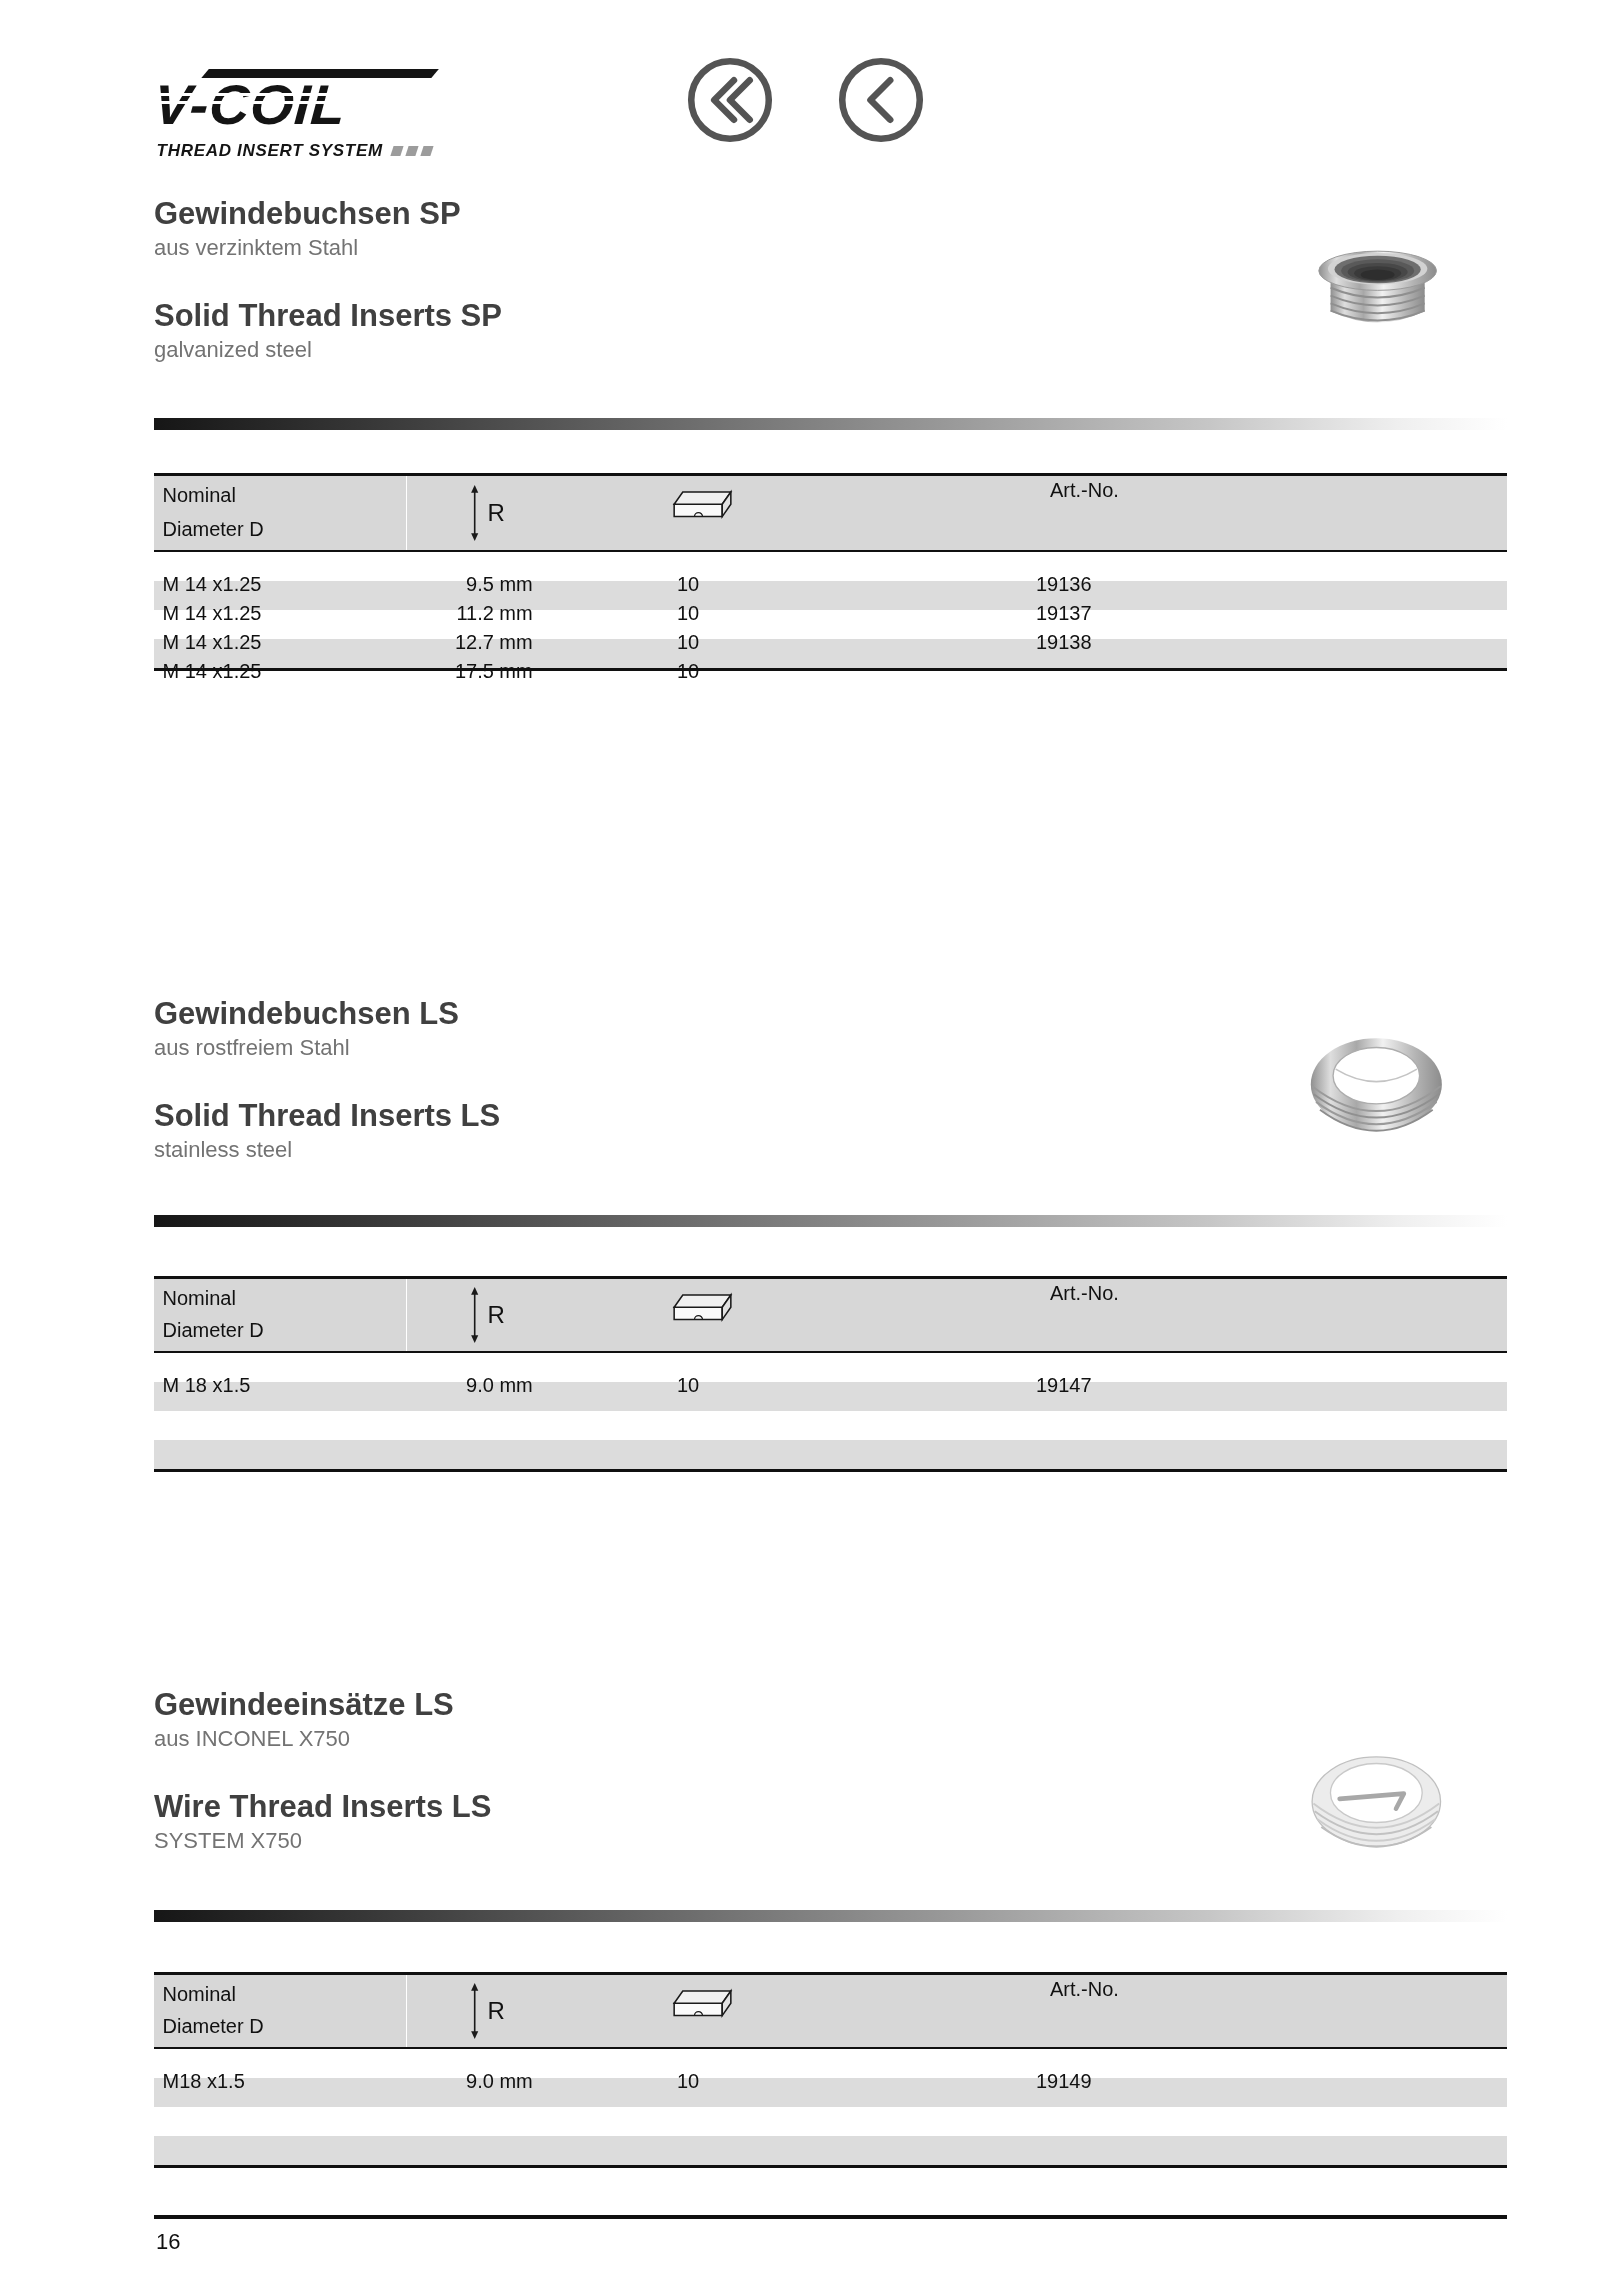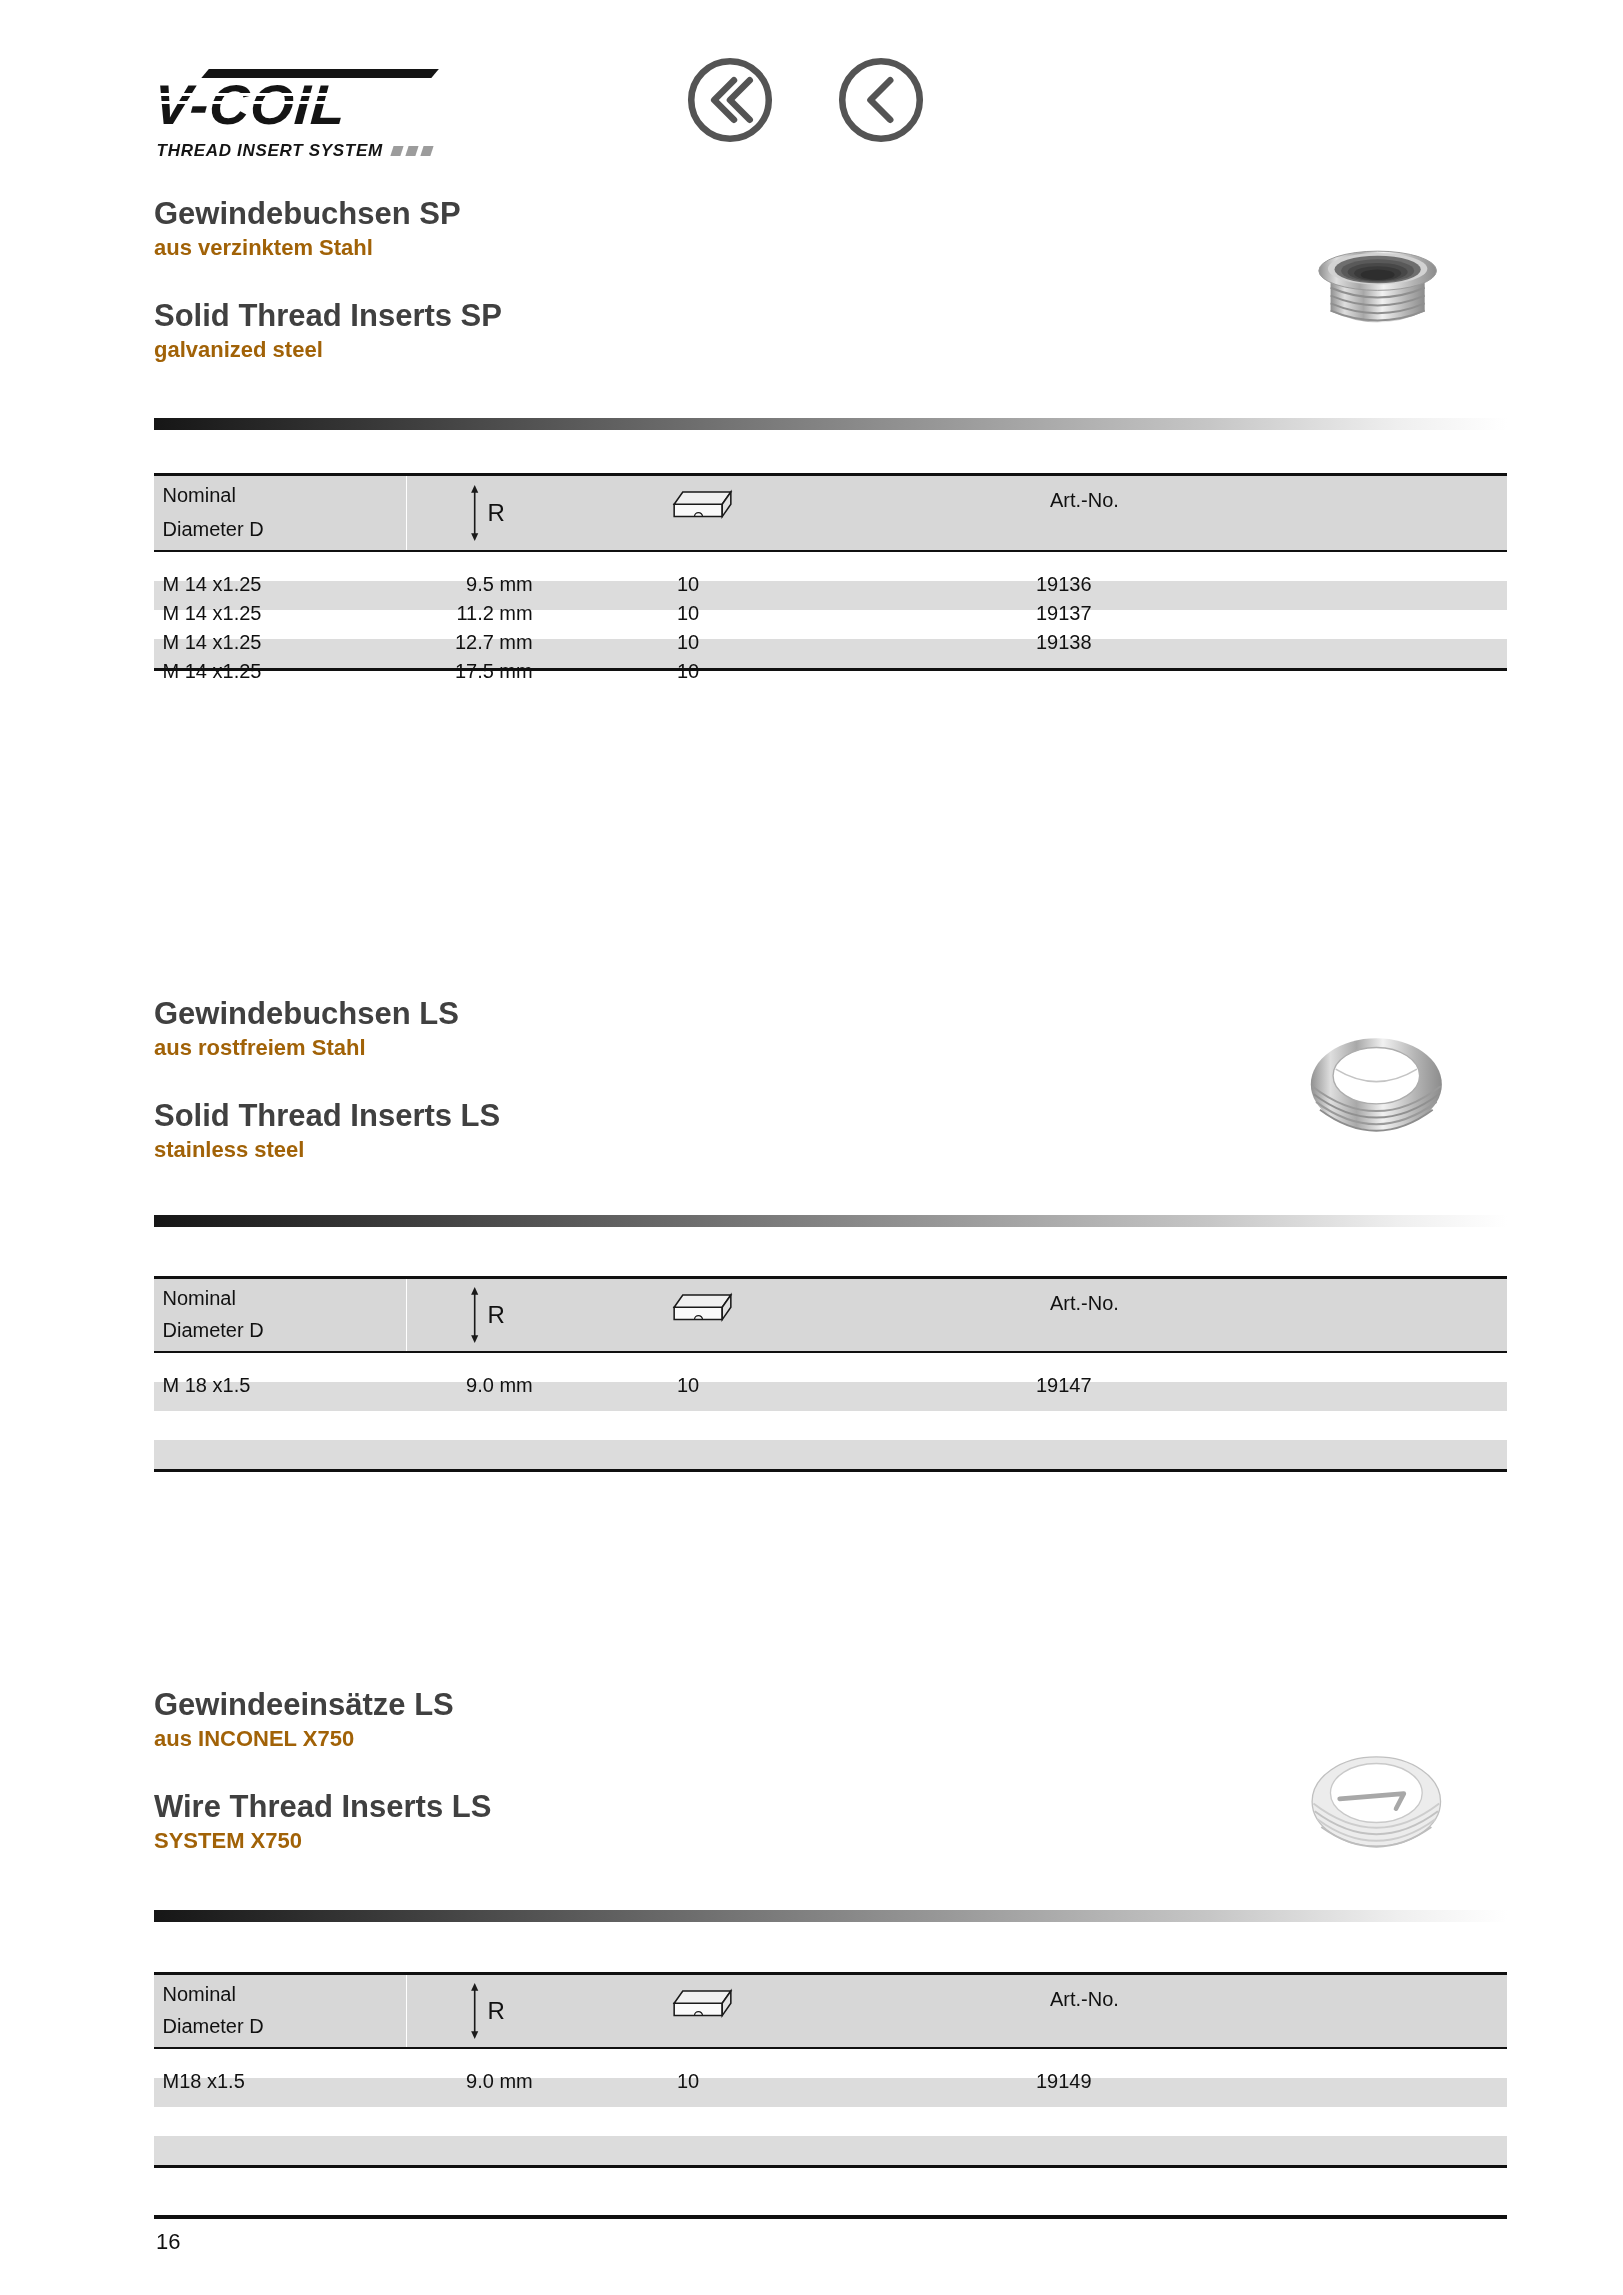--- a/index.html
+++ b/index.html
@@ -26,21 +26,21 @@
   .logo-tagline-text{font-size:17px;font-weight:900;font-style:italic;letter-spacing:0.7px;color:#141414;white-space:nowrap;}
   .logo-squares{display:flex;gap:5.2px;}
   .logo-square{width:9.8px;height:9.8px;background:#9c9c9c;transform:skewX(-18deg);}
   
   .navbtn{position:absolute;top:54px;width:92px;height:92px;cursor:pointer;}
   .navbtn.first{left:684px;}
   .navbtn.back{left:835px;}
   
   .sec-head{position:absolute;left:154px;width:982px;}
   .sec-title{margin:0;font-size:31px;font-weight:bold;line-height:35px;color:#404040;}
-  .sec-sub{margin:3.9px 0 0 0;font-size:22px;font-weight:bold;line-height:26px;color:#a16207;}
+  .sec-sub{margin:3.9px 0 0 0;font-size:22px;font-weight:normal;line-height:26px;color:#737373;}
   .sec-title.second{margin-top:37px;}
   
   .divider{position:absolute;left:154px;width:1353px;height:11.8px;
     background:linear-gradient(90deg,#161616 0%,#3c3c3c 18%,#6e6e6e 40%,#9c9c9c 60%,#c6c6c6 78%,#efefef 92%,#ffffff 100%);}
   
   .photo{position:absolute;left:1299px;}
   
   .tbl{position:absolute;left:154px;width:1353px;}
   .thead{
     display:flex;background:#d7d7d7;
@@ -48,21 +48,21 @@
     box-sizing:border-box;
   }
   .t1 .thead{height:79px;}
   .t2 .thead{height:77px;}
   .t3 .thead{height:77px;}
   .hc{box-sizing:border-box;font-size:20px;color:#111;}
   .hc1{width:253px;display:flex;flex-direction:column;justify-content:space-between;padding:7.9px 0 9.2px 8.5px;border-right:1.3px solid #ffffff;}
   .hc2{width:141px;display:flex;align-items:center;justify-content:center;transform:translateX(9.2px);border-right:0;}
   .hc2 .r-label{font-size:24px;margin-left:5.9px;}
   .hc3{width:308px;display:flex;justify-content:center;padding-top:11.8px;}
-  .hc4{flex:1;padding:13px 0 0 194px;}
+  .hc4{flex:1;padding:3px 0 0 194px;}
   .tbody{border-bottom:3.3px solid #101010;}
   .row{display:flex;align-items:center;height:29px;font-size:20px;}
   .row.alt{background:#dcdcdc;}
   .cell{box-sizing:border-box;margin-top:36px;}
   .c1{width:239px;padding-left:8.5px;}
   .c2{width:141px;text-align:right;padding-right:1.3px;}
   .c3{width:308px;text-align:center;}
   .c4{flex:1;padding-left:194px;}
   
   .footer-rule{position:absolute;left:154px;top:2215px;width:1353px;height:3.9px;background:#101010;}

